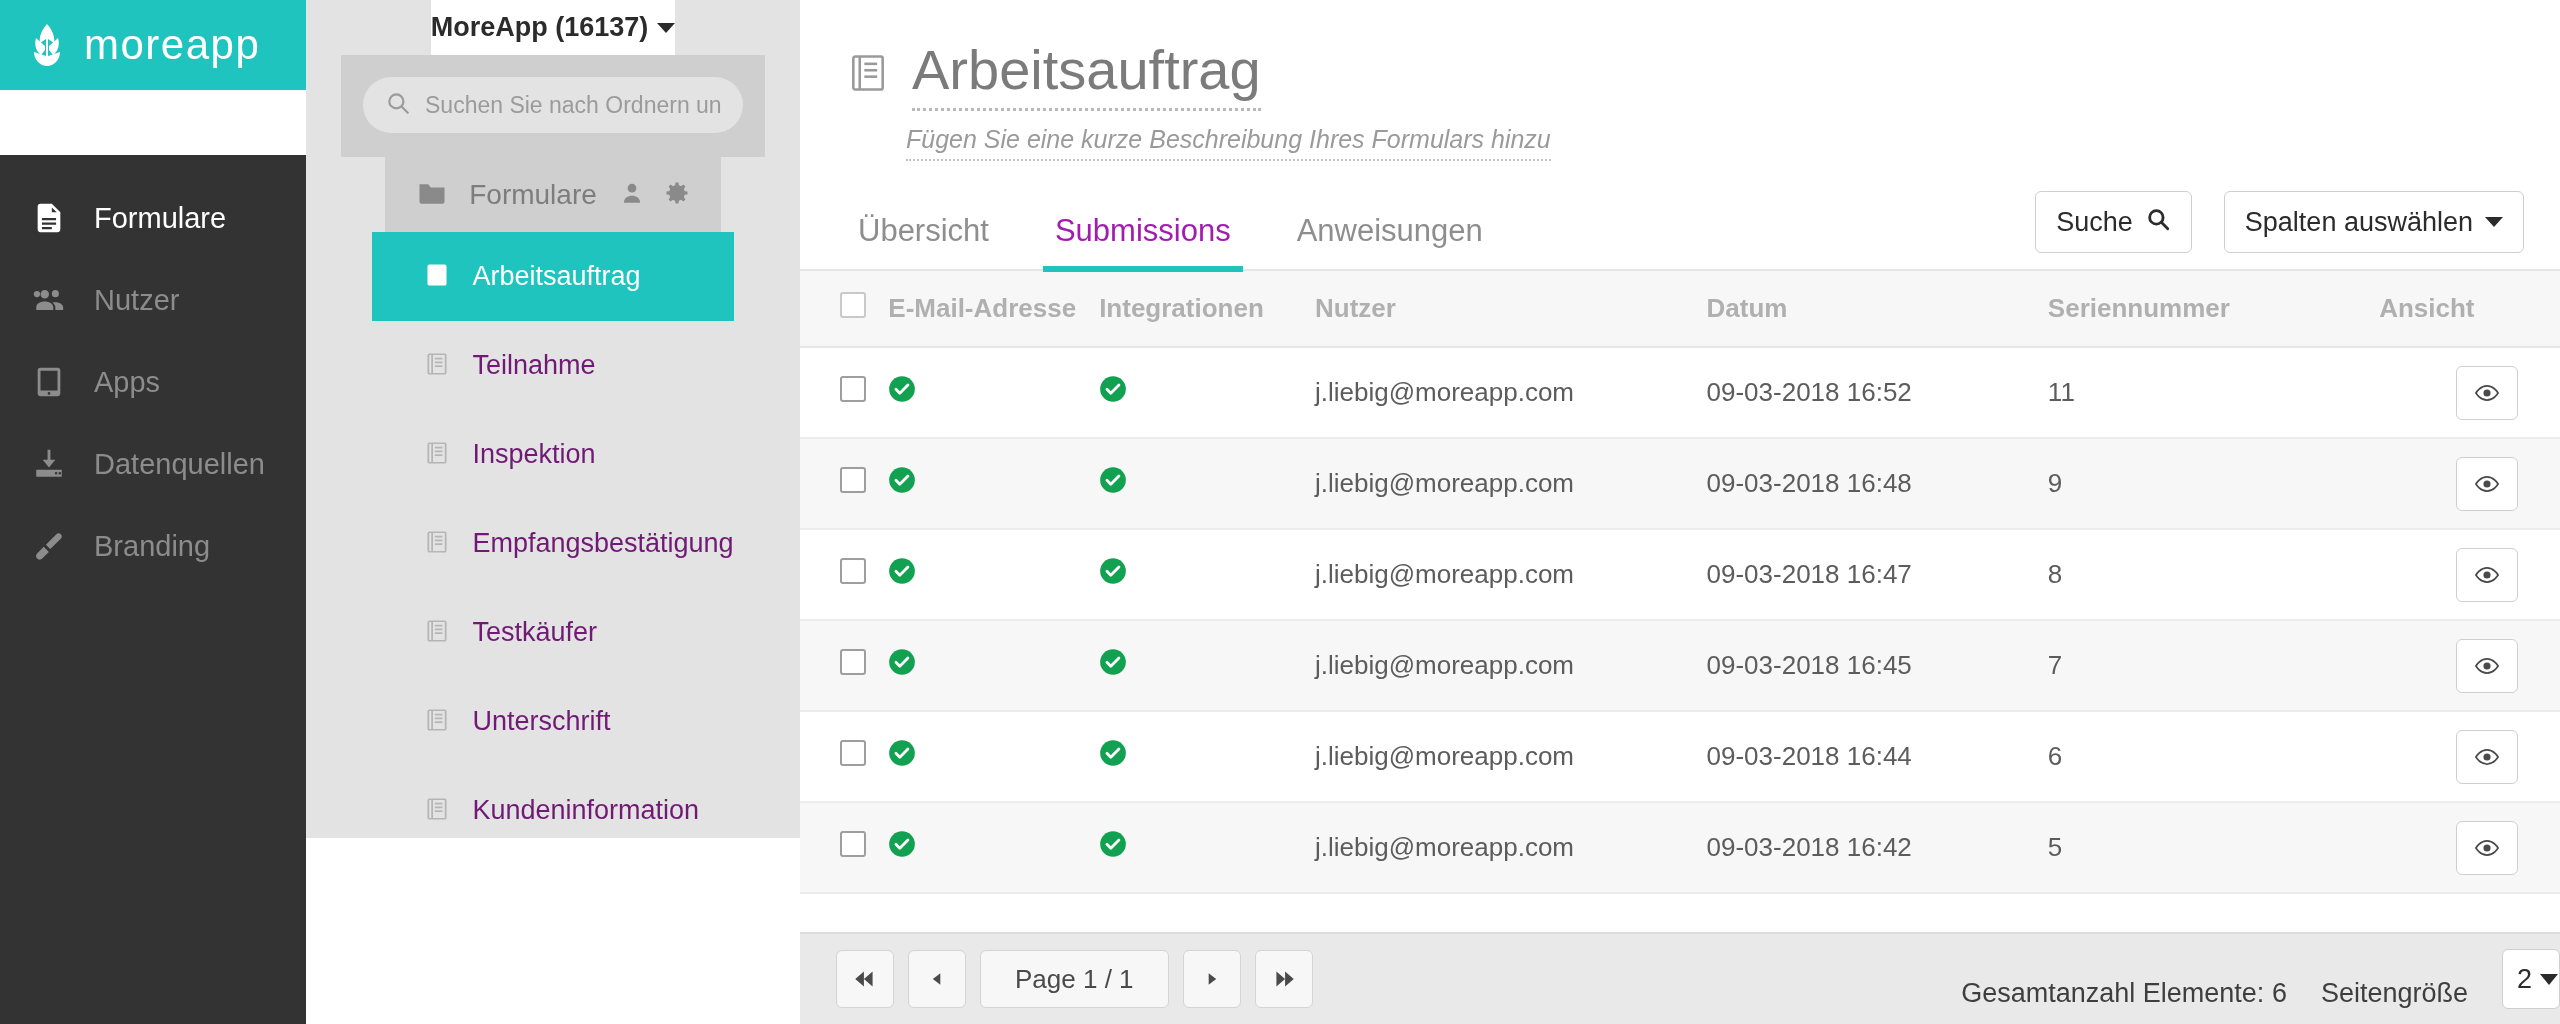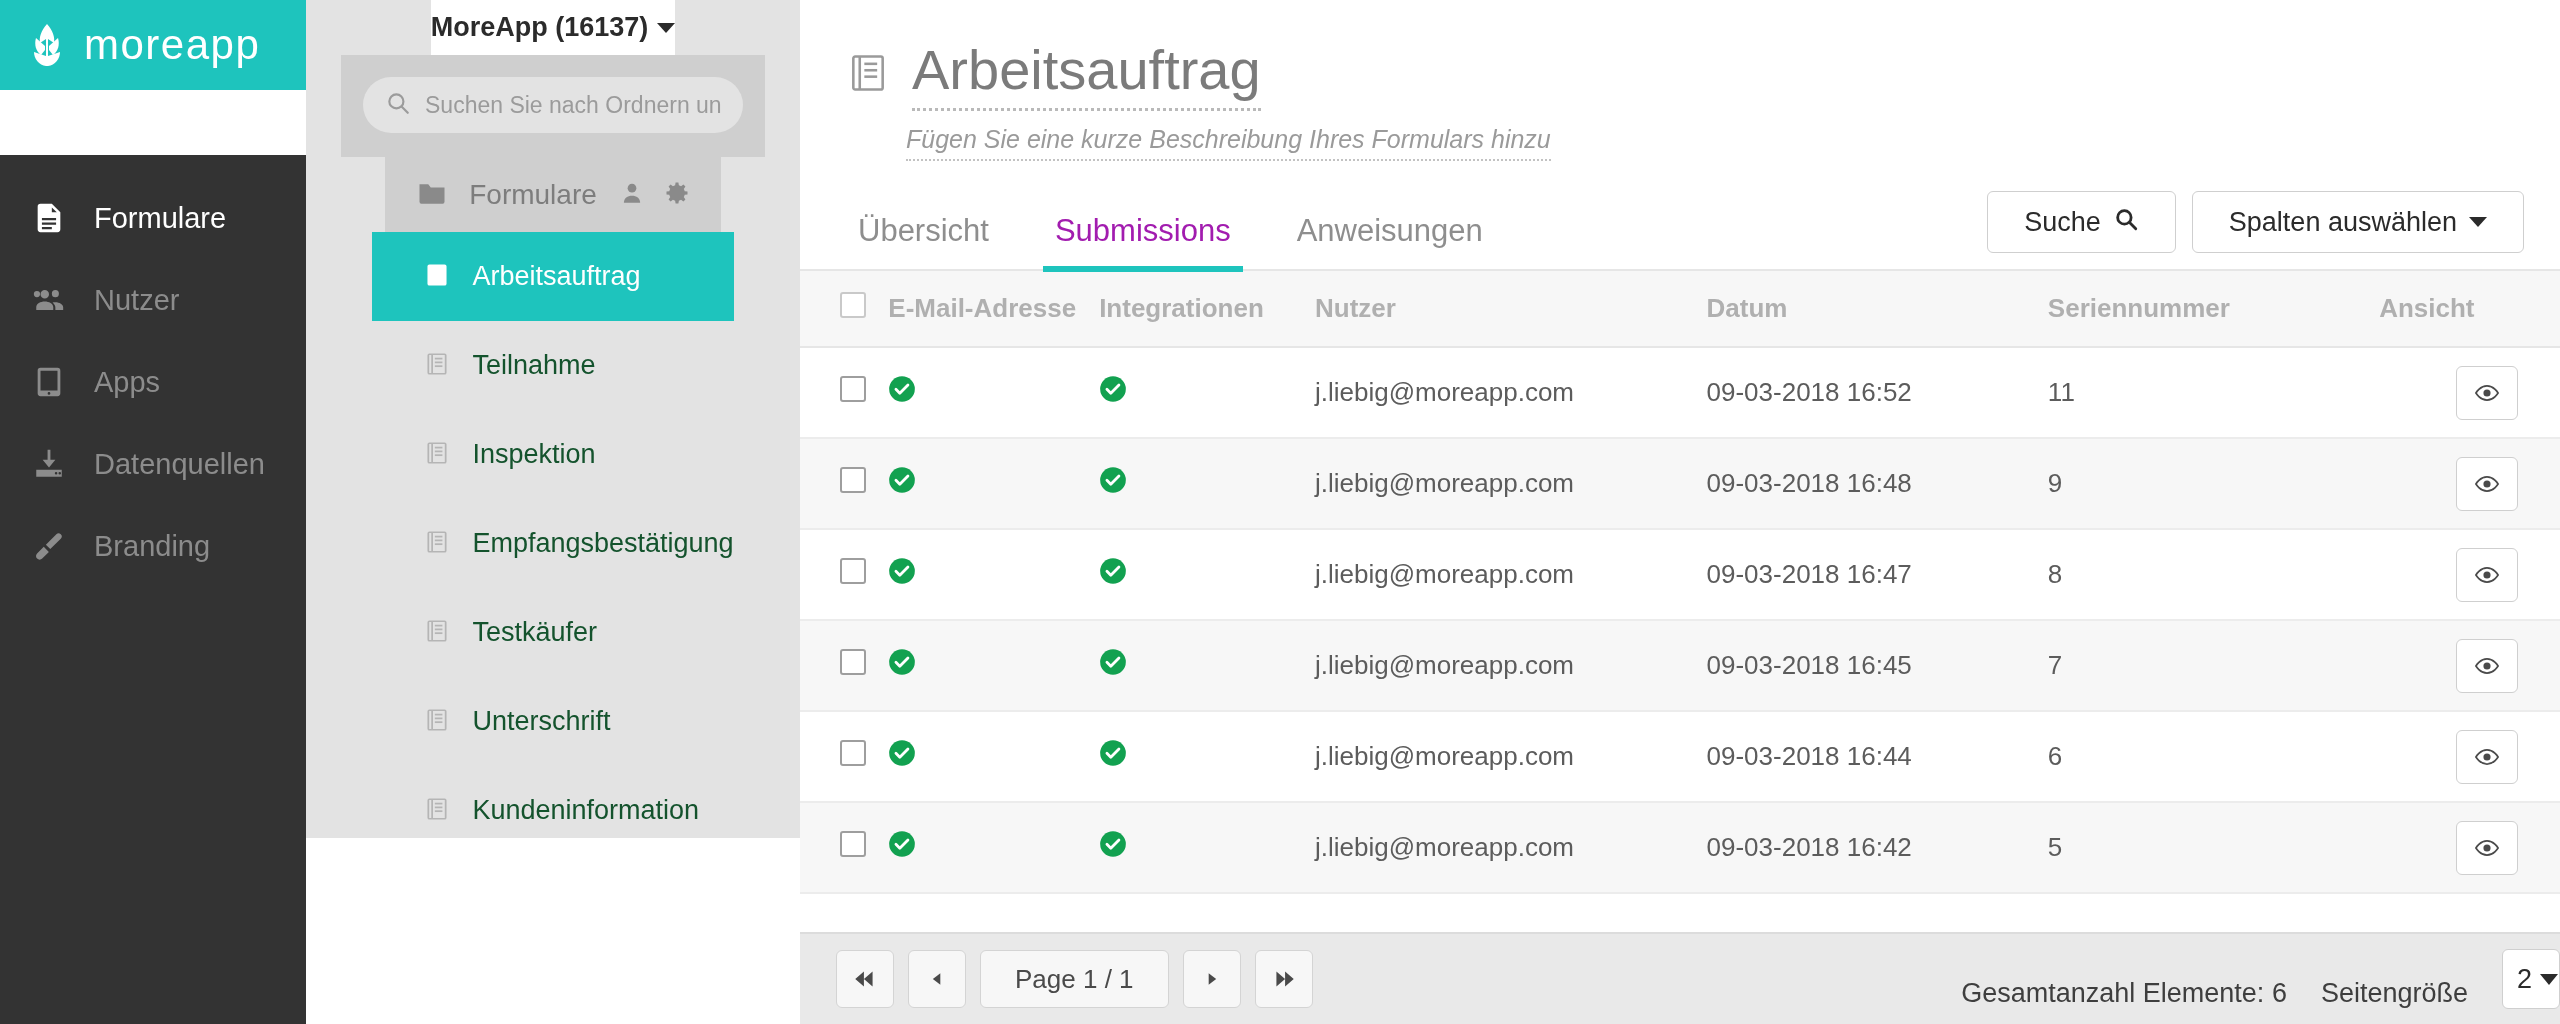--- a/index.html
+++ b/index.html
@@ -51,21 +51,21 @@
     background: #cfcfcf; height: 88px; display: flex; align-items: center;
     padding: 0 30px 0 32px; gap: 22px; cursor: pointer;
   }
   .folderlabel { font-size: 28px; color: #7d7d7d; flex: 1; }
   .folderacts { display: flex; align-items: center; gap: 18px; }
   .formlist { flex: 1 1 auto; overflow: hidden; }
   .formrow {
     height: 89px; display: flex; align-items: center; gap: 22px;
     padding-left: 52px; cursor: pointer; background: #e3e3e3;
   }
-  .formrow .flabel { font-size: 27px; color: #14532d; }
+  .formrow .flabel { font-size: 27px; color: #701a75; }
   .formrow.selected { background: #1ec4bd; }
   .formrow.selected .flabel { color: #ffffff; }
   .formrow.selected svg { fill: #ffffff; stroke: #ffffff; }
 
   
   .main { flex: 1 1 auto; height: 1024px; background: #ffffff; position: relative; display: flex; flex-direction: column; }
   .main-head { padding: 38px 0 0 46px; }
   .titlerow { display: flex; align-items: center; gap: 22px; }
   .titletext {
     font-size: 56px; color: #7b7b7b; font-weight: 300; line-height: 1.15;
@@ -88,23 +88,24 @@
     cursor: pointer; position: relative;
   }
   .tab.active { color: #a21caf; }
   .tab.active::after {
     content: ""; position: absolute; left: 0; right: 0; bottom: -3px;
     height: 6px; background: #1ec4bd;
   }
   .headbtns { display: flex; gap: 16px; padding-bottom: 16px; }
   .hbtn {
     border: 1px solid #cfcfcf; border-radius: 6px; background: #ffffff;
-    height: 62px; padding: 0 36px; display: flex; align-items: center; gap: 12px;
+    height: 62px; padding: 0 20px; display: flex; align-items: center; gap: 12px;
     font-size: 27px; color: #2b2b2b; cursor: pointer;
     font-family: "Liberation Sans", sans-serif;
+    margin-left: 16px;
   }
 
   
   .tbl { width: 100%; border-collapse: collapse; table-layout: fixed; }
   .tbl th {
     background: #f7f7f7; color: #b0b0b0; font-size: 26px; font-weight: 700;
     text-align: left; height: 76px; padding: 0 10px; border-bottom: 2px solid #e6e6e6;
   }
   .tbl td { height: 91px; font-size: 26px; color: #5c5c5c; padding: 4px 10px; border-bottom: 2px solid #ececec; }
   .tbl tbody tr:nth-child(even) { background: #f7f7f7; }

